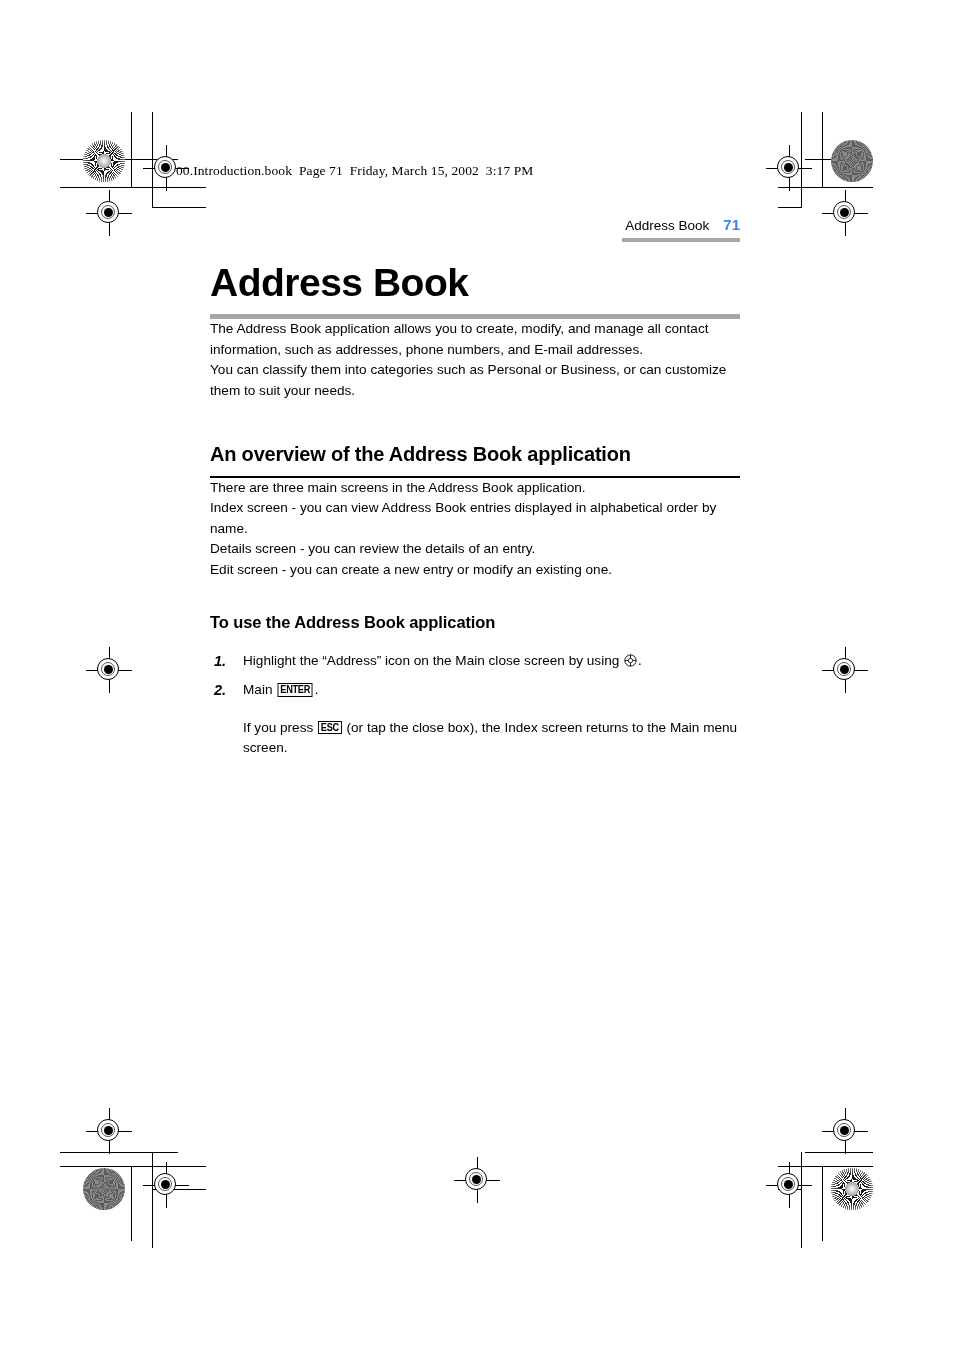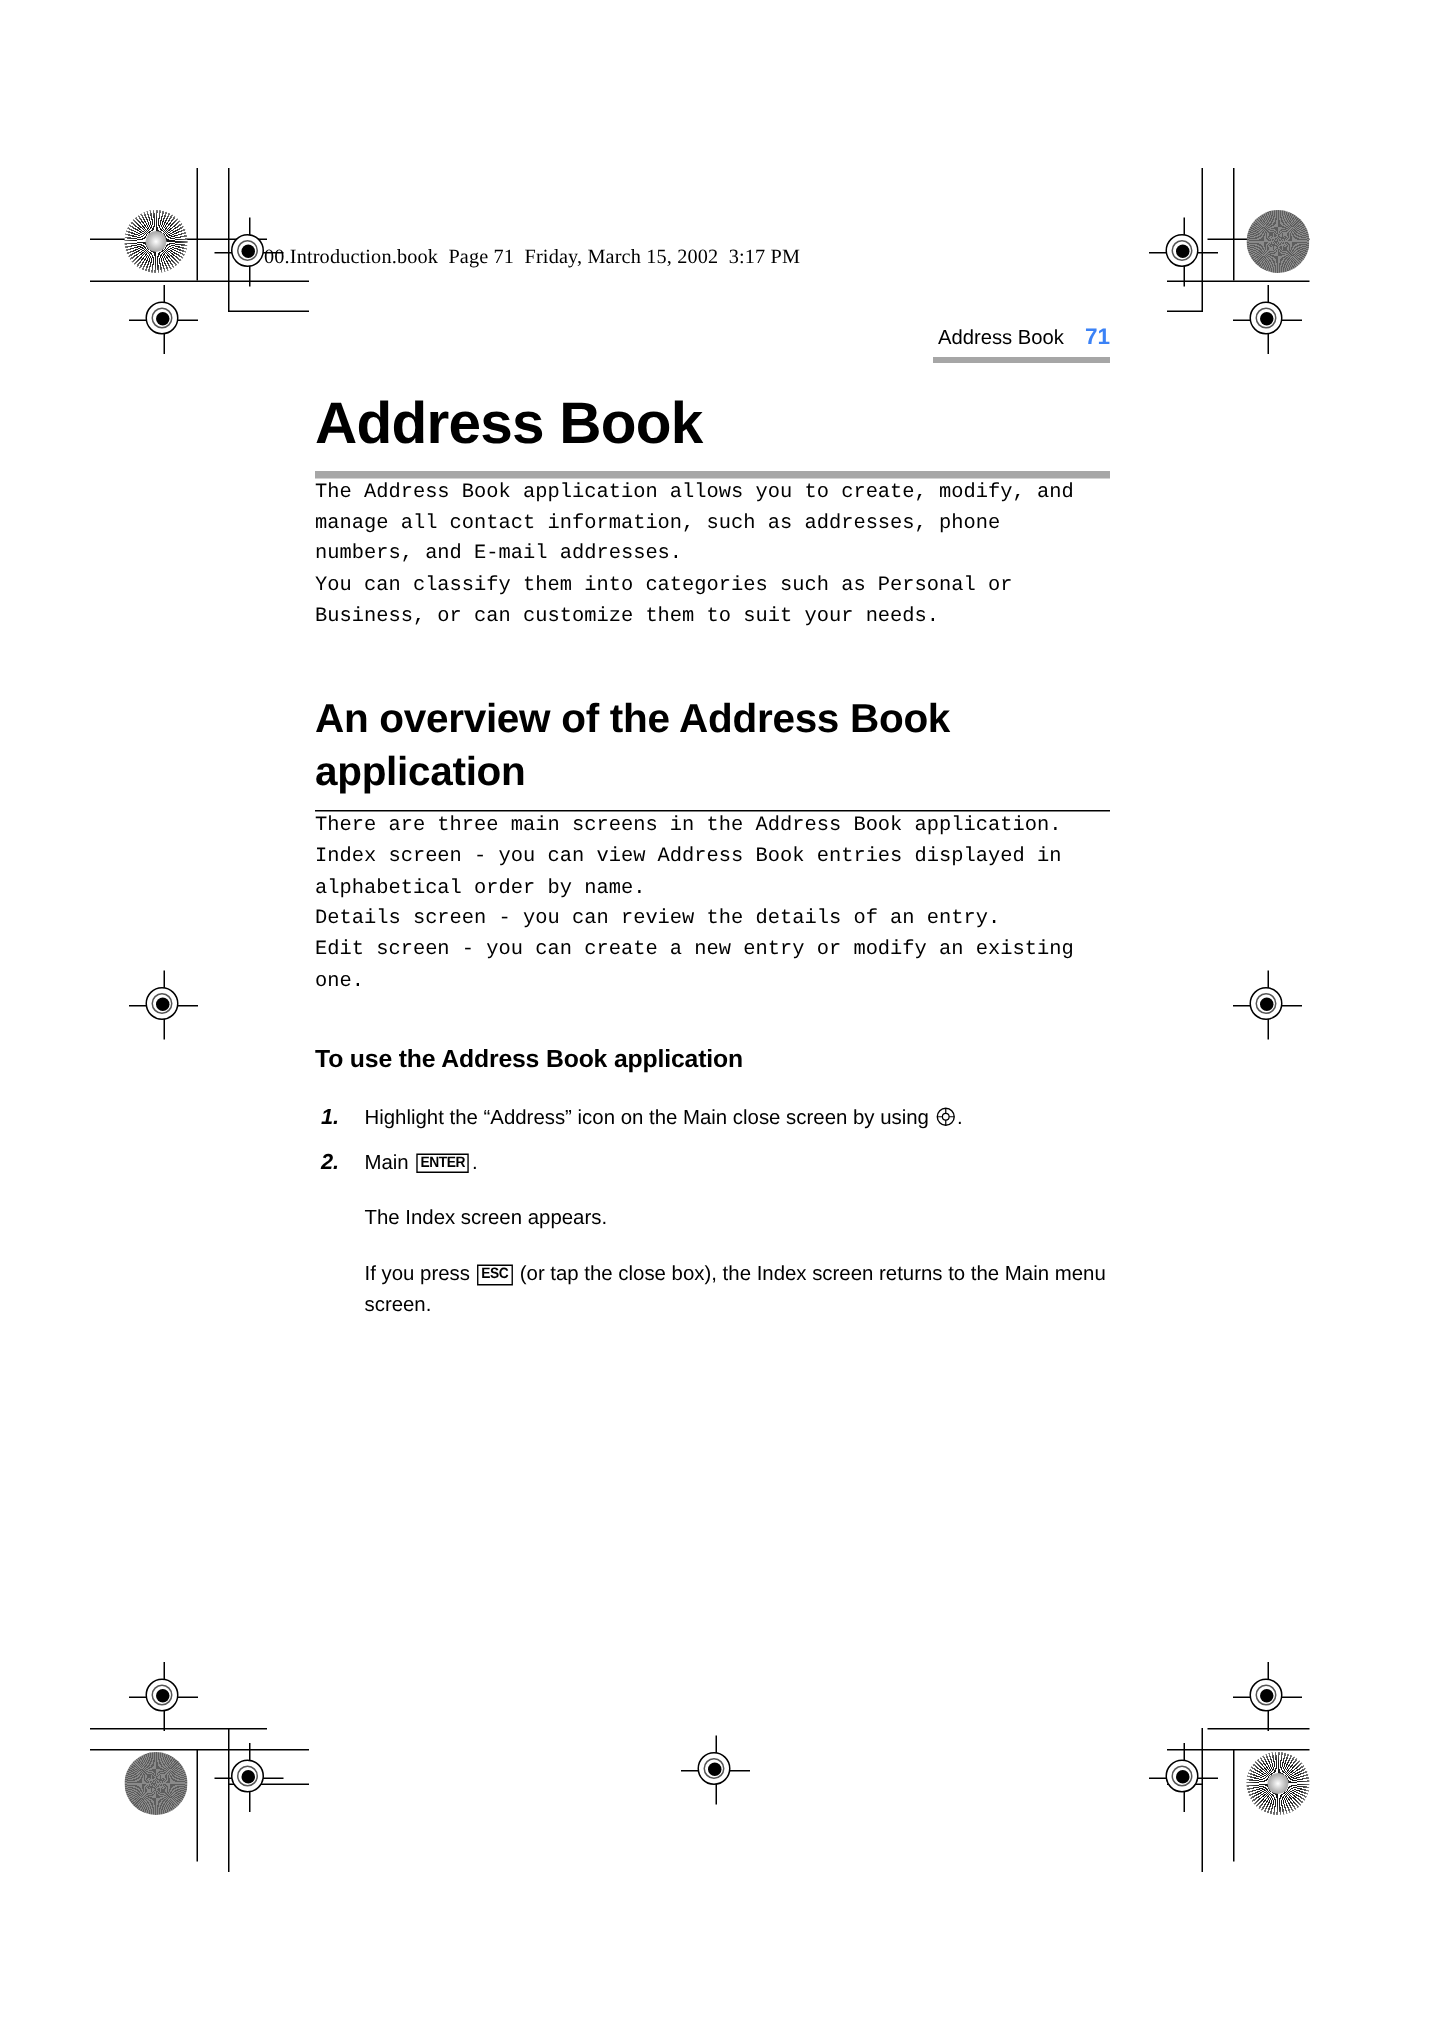--- a/index.html
+++ b/index.html
@@ -162,27 +162,26 @@
     width: 530px;
     height: 5px;
     background: #a6a6a6;
   }
 
   p.body {
     margin: 0;
     font-size: 13.6px;
     line-height: 1.52;
     color: #000;
-    font-family: Liberation Mono, monospace;
   }
   .intro-para { margin-top: 39px; }
 
   h2.section-title {
     margin: 40px 0 0 0;
-    font-size: 27px;
+    font-size: 20px;
     font-weight: bold;
     line-height: 1.27;
     letter-spacing: -0.2px;
     color: #000;
   }
   .rule-thin {
     margin-top: 9px;
     width: 530px;
     height: 1.4px;
     background: #000;
@@ -405,21 +404,20 @@
       </li>
 
       <li>
         <span class="num">2.</span>
         <span>Main</span>
         <span class="keycap">ENTER</span><span>.</span>
       </li>
     </ol>
 
     <div class="after-steps">
-      <p class="sp">The Index screen appears.</p>
       <p class="sp">
         <span>If you press</span>
         <span class="keycap">ESC</span>
         <span>(or tap the close box), the Index screen returns to the Main menu screen.</span>
       </p>
     </div>
 
   </div>
 </div>
 

